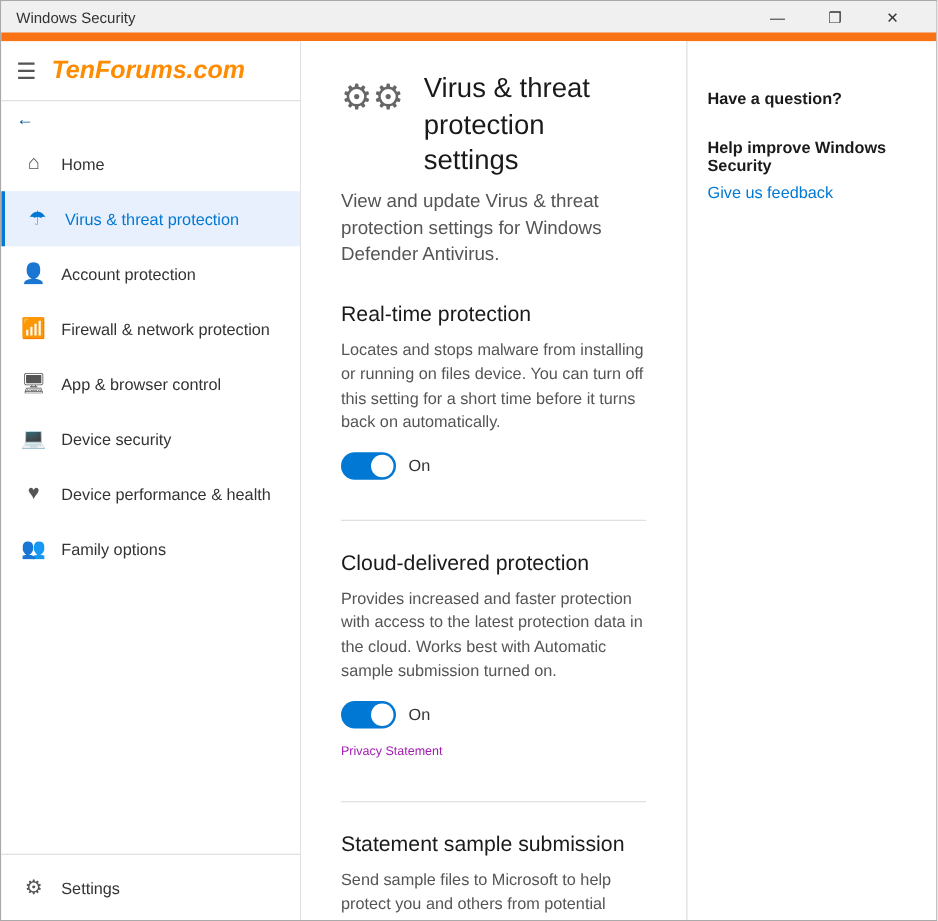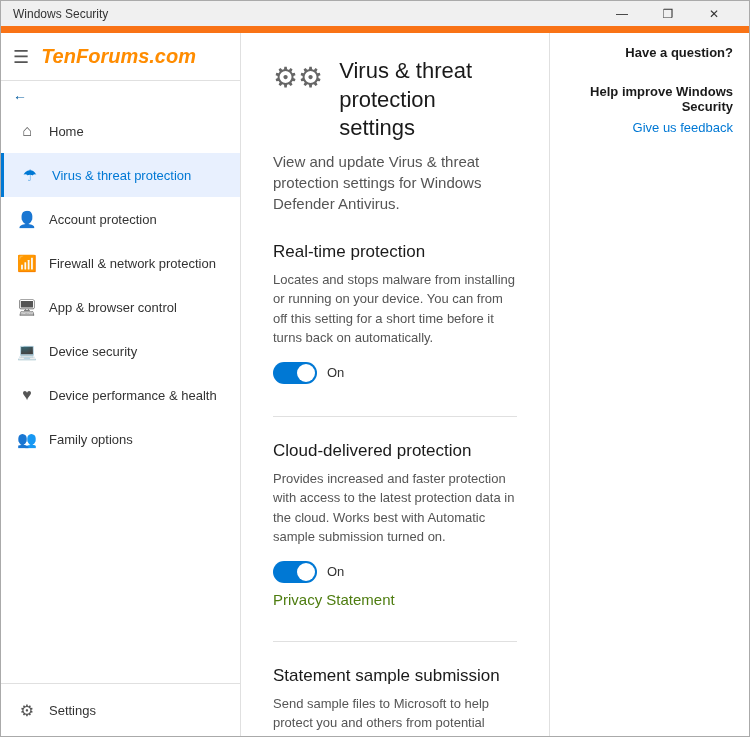--- a/index.html
+++ b/index.html
@@ -222,40 +222,39 @@
       right: 2px;
       transition: left 0.2s;
     }
 
     .toggle-label {
       font-size: 13px;
       color: #333;
     }
 
     .link-text {
-      font-size: 15px;
-      color: #4d7c0f;
+      font-size: 10px;
+      color: #a21caf;
       cursor: pointer;
       text-decoration: none;
     }
 
     .divider {
       height: 1px;
       background: #e0e0e0;
       margin: 4px 0 24px 0;
     }
 
     
     .right-panel {
       width: 200px;
-      padding: 12px 16px;
+      padding: 38px 16px;
       border-left: 1px solid #e0e0e0;
       flex-shrink: 0;
       background: white;
-      text-align: right;
     }
 
     .right-section {
       margin-bottom: 24px;
     }
 
     .right-section-title {
       font-size: 13px;
       font-weight: 600;
       color: #1a1a1a;
@@ -348,21 +347,21 @@
 
       <div class="page-header">
         <span class="page-header-icon">⚙︎⚙︎</span>
         <h1 class="page-title">Virus &amp; threat protection settings</h1>
       </div>
 
       <p class="page-subtitle">View and update Virus &amp; threat protection settings for Windows Defender Antivirus.</p>
 
       <div class="section">
         <h2 class="section-title">Real-time protection</h2>
-        <p class="section-desc">Locates and stops malware from installing or running on your device. You can from off this setting for a short time before it turns back on automatically.</p>
+        <p class="section-desc">Locates and stops malware from installing or running on files device. You can turn off this setting for a short time before it turns back on automatically.</p>
         <div class="toggle-row">
           <div class="toggle">
             <div class="toggle-knob"></div>
           </div>
           <span class="toggle-label">On</span>
         </div>
       </div>
 
       <div class="divider"></div>
 

